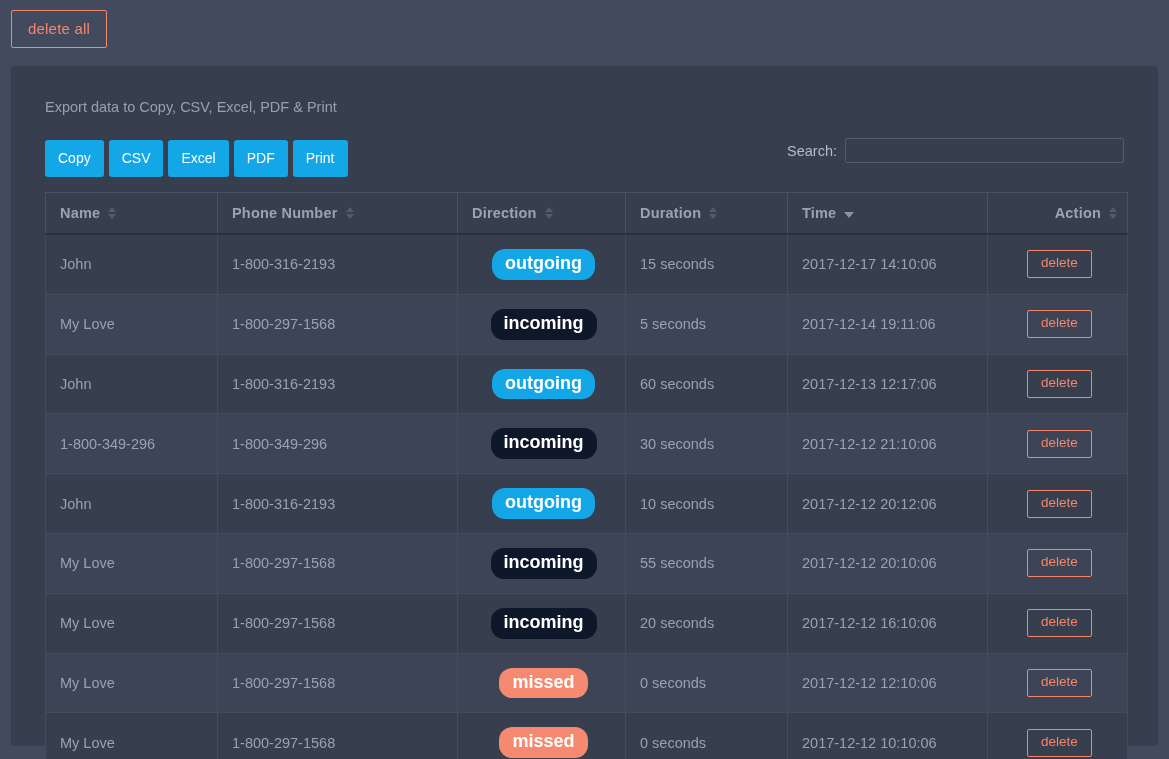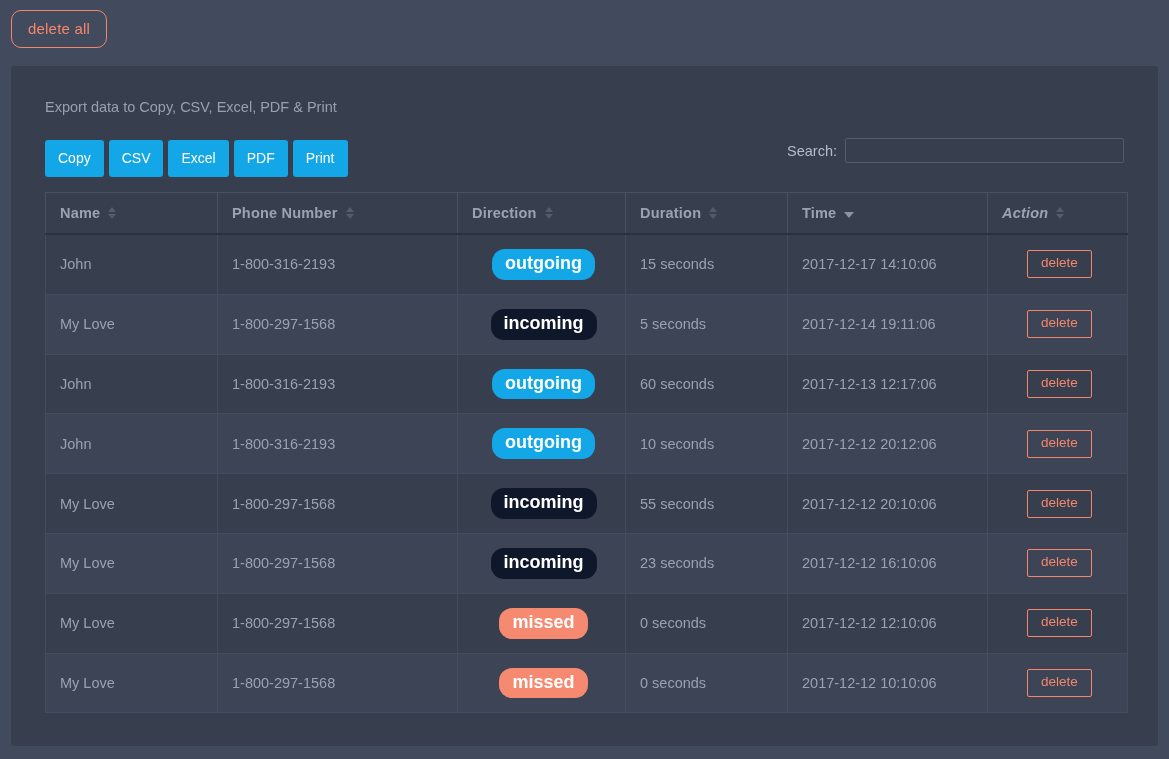--- a/index.html
+++ b/index.html
@@ -16,21 +16,21 @@
     height: 64px;
     padding: 10px 0 0 11px;
   }
   #delete-all-btn {
     display: inline-block;
     border: 1px solid #f4866c;
     background: transparent;
     color: #f4866c;
     font-size: 15px;
     padding: 10px 16px 11px 16px;
-    border-radius: 10px;
+    border-radius: 2px;
     cursor: pointer;
     letter-spacing: .2px;
     line-height: 1;
   }
 
   
   #card {
     position: absolute;
     left: 11px;
     top: 66px;
@@ -167,21 +167,21 @@
   .col-direction { width: 168px; text-align: center; }
   .col-duration  { width: 162px; }
   .col-time      { width: 200px; }
   .col-action    { width: 140px; text-align: center; }
 
   #call-table thead th.col-direction .th-inner,
   #call-table thead th.col-action .th-inner { }
   #call-table thead th.col-direction { text-align: left; }
   #call-table thead th.col-duration,
   #call-table thead th.col-time { text-align: left; }
-  #call-table thead th.col-action { text-align: left; font-style: italic; }
+  #call-table thead th.col-action { text-align: right; }
 
   .badge {
     display: inline-block;
     min-width: 76px;
     padding: 5px 13px 6px 13px;
     border-radius: 13px;
     color: #ffffff;
     font-size: 18px;
     font-weight: bold;
     text-align: center;
@@ -292,40 +292,48 @@
         </tr>
         <tr>
           <td class="col-name">John</td>
           <td class="col-phone">1-800-316-2193</td>
           <td class="col-direction"><span class="badge badge-outgoing">outgoing</span></td>
           <td class="col-duration">60 seconds</td>
           <td class="col-time">2017-12-13 12:17:06</td>
           <td class="col-action"><button class="delete-btn">delete</button></td>
         </tr>
         <tr>
+          <td class="col-name">1-800-349-296</td>
+          <td class="col-phone">1-800-349-296</td>
+          <td class="col-direction"><span class="badge badge-incoming">incoming</span></td>
+          <td class="col-duration">30 seconds</td>
+          <td class="col-time">2017-12-12 21:10:06</td>
+          <td class="col-action"><button class="delete-btn">delete</button></td>
+        </tr>
+        <tr>
           <td class="col-name">John</td>
           <td class="col-phone">1-800-316-2193</td>
           <td class="col-direction"><span class="badge badge-outgoing">outgoing</span></td>
           <td class="col-duration">10 seconds</td>
           <td class="col-time">2017-12-12 20:12:06</td>
           <td class="col-action"><button class="delete-btn">delete</button></td>
         </tr>
         <tr>
           <td class="col-name">My Love</td>
           <td class="col-phone">1-800-297-1568</td>
           <td class="col-direction"><span class="badge badge-incoming">incoming</span></td>
           <td class="col-duration">55 seconds</td>
           <td class="col-time">2017-12-12 20:10:06</td>
           <td class="col-action"><button class="delete-btn">delete</button></td>
         </tr>
         <tr>
           <td class="col-name">My Love</td>
           <td class="col-phone">1-800-297-1568</td>
           <td class="col-direction"><span class="badge badge-incoming">incoming</span></td>
-          <td class="col-duration">23 seconds</td>
+          <td class="col-duration">20 seconds</td>
           <td class="col-time">2017-12-12 16:10:06</td>
           <td class="col-action"><button class="delete-btn">delete</button></td>
         </tr>
         <tr>
           <td class="col-name">My Love</td>
           <td class="col-phone">1-800-297-1568</td>
           <td class="col-direction"><span class="badge badge-missed">missed</span></td>
           <td class="col-duration">0 seconds</td>
           <td class="col-time">2017-12-12 12:10:06</td>
           <td class="col-action"><button class="delete-btn">delete</button></td>

